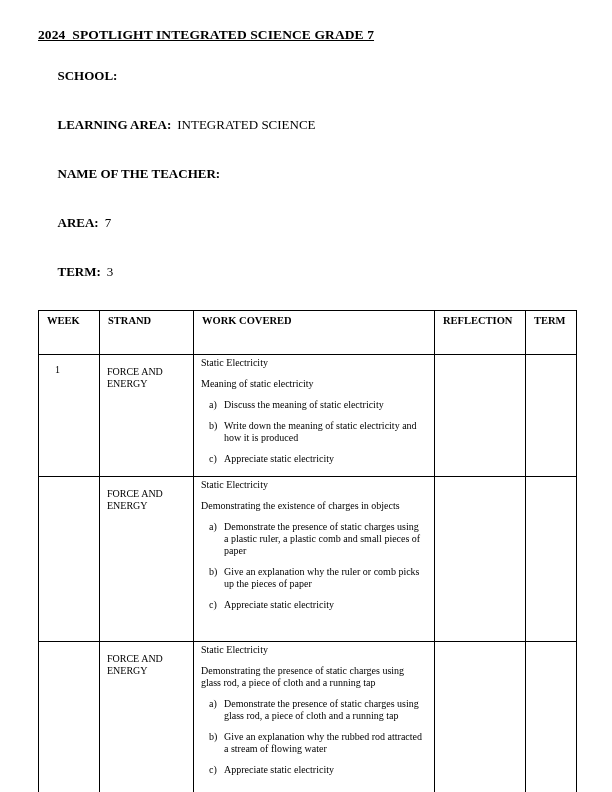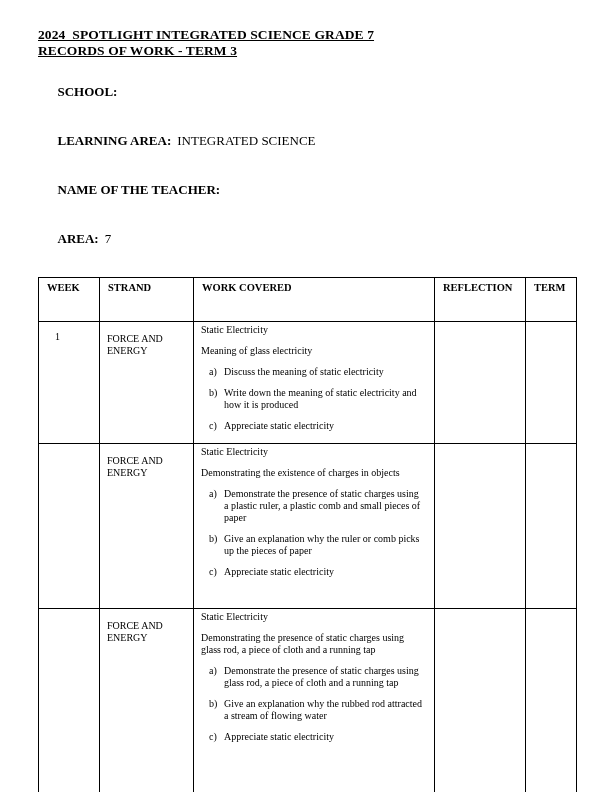--- a/index.html
+++ b/index.html
@@ -68,34 +68,36 @@
     margin-bottom: 9px;
   }
   .li .letter { position: absolute; left: 8px; }
 </style>
 </head>
 <body>
 
 <div class="page">
 
   <div class="doc-title">2024  SPOTLIGHT INTEGRATED SCIENCE GRADE 7</div>
-  <div class="doc-title">RECORDS OF WORK - TERM 3</div>
 
   <div class="fields">
     <div class="field">
       <span class="label">SCHOOL:</span><span class="value"></span>
     </div>
     <div class="field">
       <span class="label">LEARNING AREA:</span><span class="value">INTEGRATED SCIENCE</span>
     </div>
     <div class="field">
       <span class="label">NAME OF THE TEACHER:</span><span class="value"></span>
     </div>
     <div class="field">
       <span class="label">AREA:</span><span class="value">7</span>
+    </div>
+    <div class="field">
+      <span class="label">TERM:</span><span class="value">3</span>
     </div>
   </div>
 
   <table class="records">
     <colgroup>
       <col style="width:61px">
       <col style="width:94px">
       <col style="width:241px">
       <col style="width:91px">
       <col style="width:51px">
@@ -109,21 +111,21 @@
         <th>TERM</th>
       </tr>
     </thead>
     <tbody>
 
       <tr class="row-1">
         <td class="week-cell">1</td>
         <td class="strand-cell">FORCE AND ENERGY</td>
         <td class="work-cell">
           <div class="work-topic">Static Electricity</div>
-          <div class="work-subtopic">Meaning of glass electricity</div>
+          <div class="work-subtopic">Meaning of static electricity</div>
           <div class="li">
             <span class="letter">a)</span><span>Discuss the meaning of static electricity</span>
           </div>
           <div class="li">
             <span class="letter">b)</span><span>Write down the meaning of static electricity and how it is produced</span>
           </div>
           <div class="li">
             <span class="letter">c)</span><span>Appreciate static electricity</span>
           </div>
         </td>

